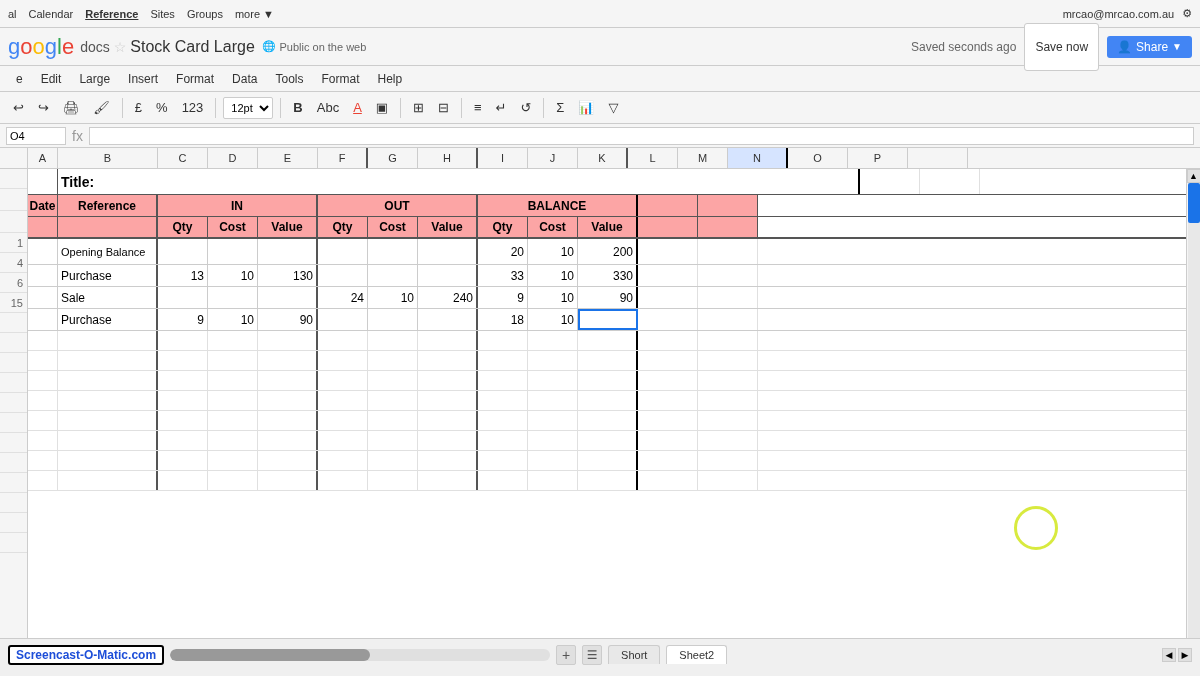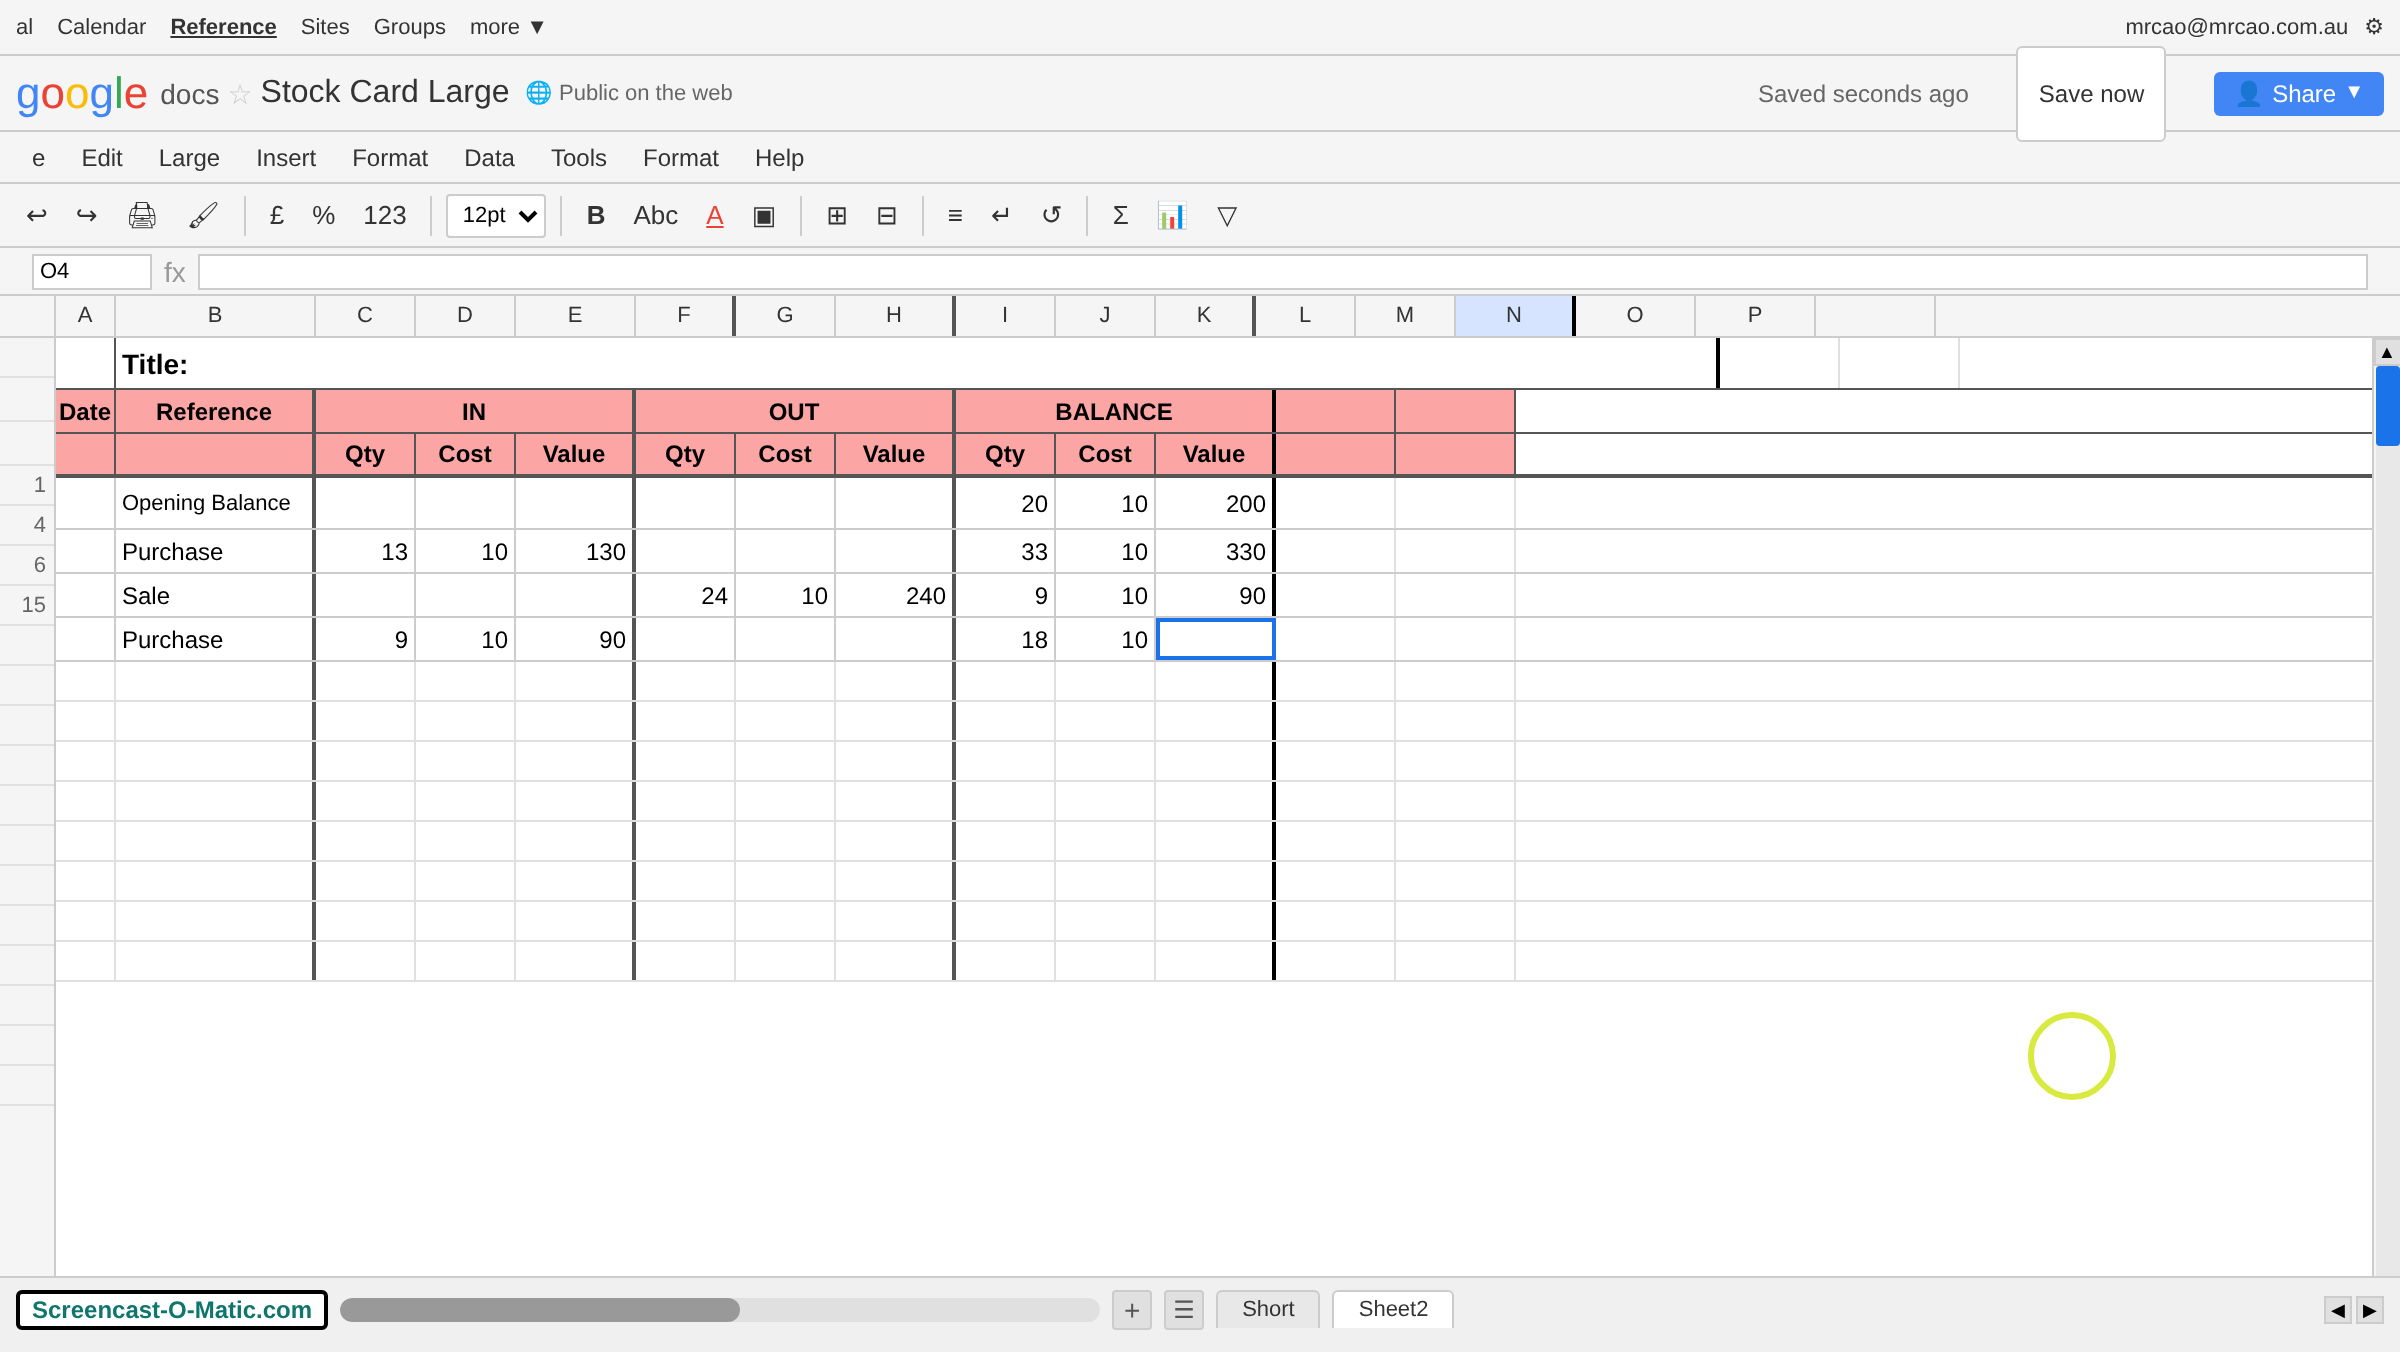--- a/index.html
+++ b/index.html
@@ -32,21 +32,21 @@
     .logo span.g { color: #4285f4; }
     .logo span.o1 { color: #ea4335; }
     .logo span.o2 { color: #fbbc05; }
     .logo span.g2 { color: #4285f4; }
     .logo span.l { color: #34a853; }
     .logo span.e { color: #ea4335; }
     .logo-docs { color: #555; font-size: 14px; margin-right: 4px; }
     .star { color: #ccc; font-size: 14px; margin-right: 4px; }
     .doc-title { font-size: 16px; color: #333; font-weight: normal; margin-right: 8px; }
     .public-badge { font-size: 11px; color: #666; display: flex; align-items: center; gap: 3px; }
-    .title-bar-right { margin-left: auto; display: flex; align-items: center; gap: 24px; }
+    .title-bar-right { margin-left: auto; display: flex; align-items: center; gap: 8px; }
     .saved-text { font-size: 12px; color: #666; }
     .save-now-btn {
       background: #fff;
       border: 1px solid #ccc;
       border-radius: 3px;
       padding: 16px 10px;
       font-size: 12px;
       cursor: pointer;
       color: #333;
     }
@@ -245,21 +245,21 @@
       min-height: 26px;
       border-bottom: 1px solid #ccc;
     }
 
     
     .formula-bar {
       background: #f5f5f5;
       height: 24px;
       display: flex;
       align-items: center;
-      padding: 0 16px;
+      padding: 0 6px;
       border-bottom: 1px solid #ccc;
       gap: 6px;
       flex-shrink: 0;
     }
     .cell-ref-box {
       width: 60px;
       border: 1px solid #ccc;
       background: #fff;
       height: 18px;
       font-size: 11px;
@@ -342,21 +342,21 @@
       display: flex;
       align-items: center;
       justify-content: center;
       cursor: pointer;
       font-size: 12px;
       color: #555;
     }
     .screencast-badge {
       font-size: 13px;
       font-weight: bold;
-      color: #0f766e;
+      color: #1d4ed8;
     }
 
     
     .v-scrollbar {
       position: absolute;
       right: 0;
       top: 0;
       width: 14px;
       background: #f5f5f5;
       border-left: 1px solid #ccc;

